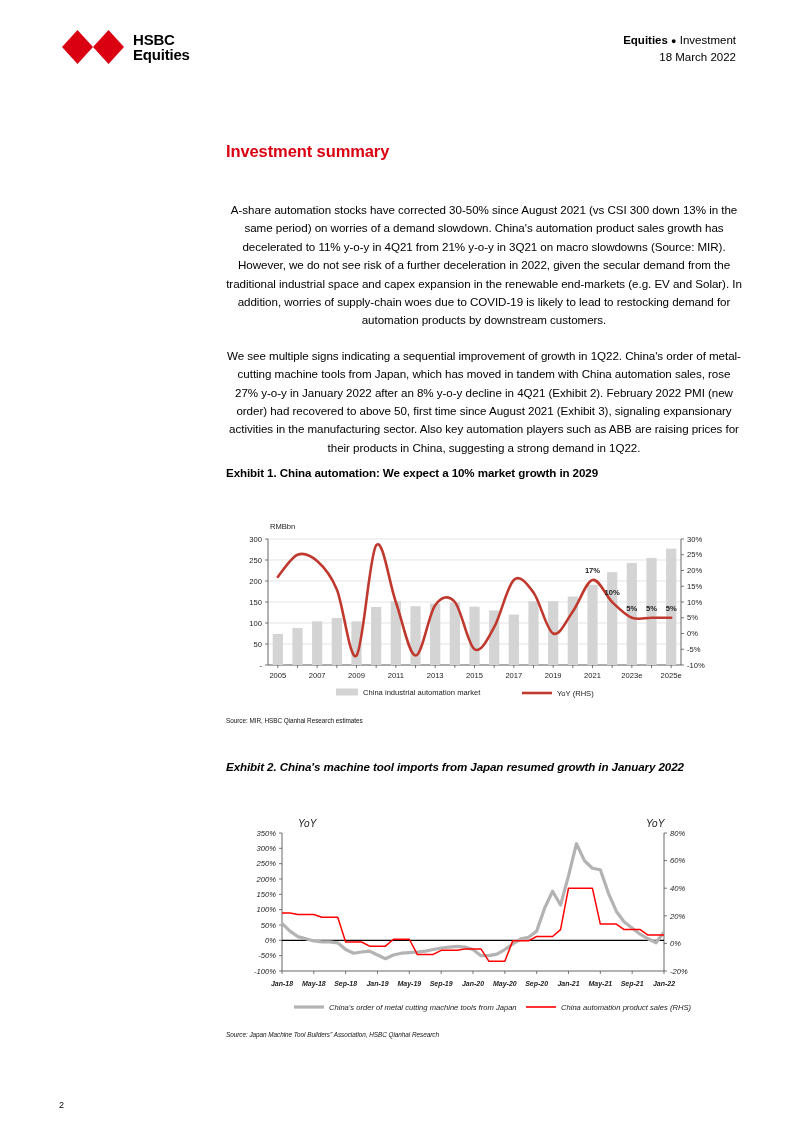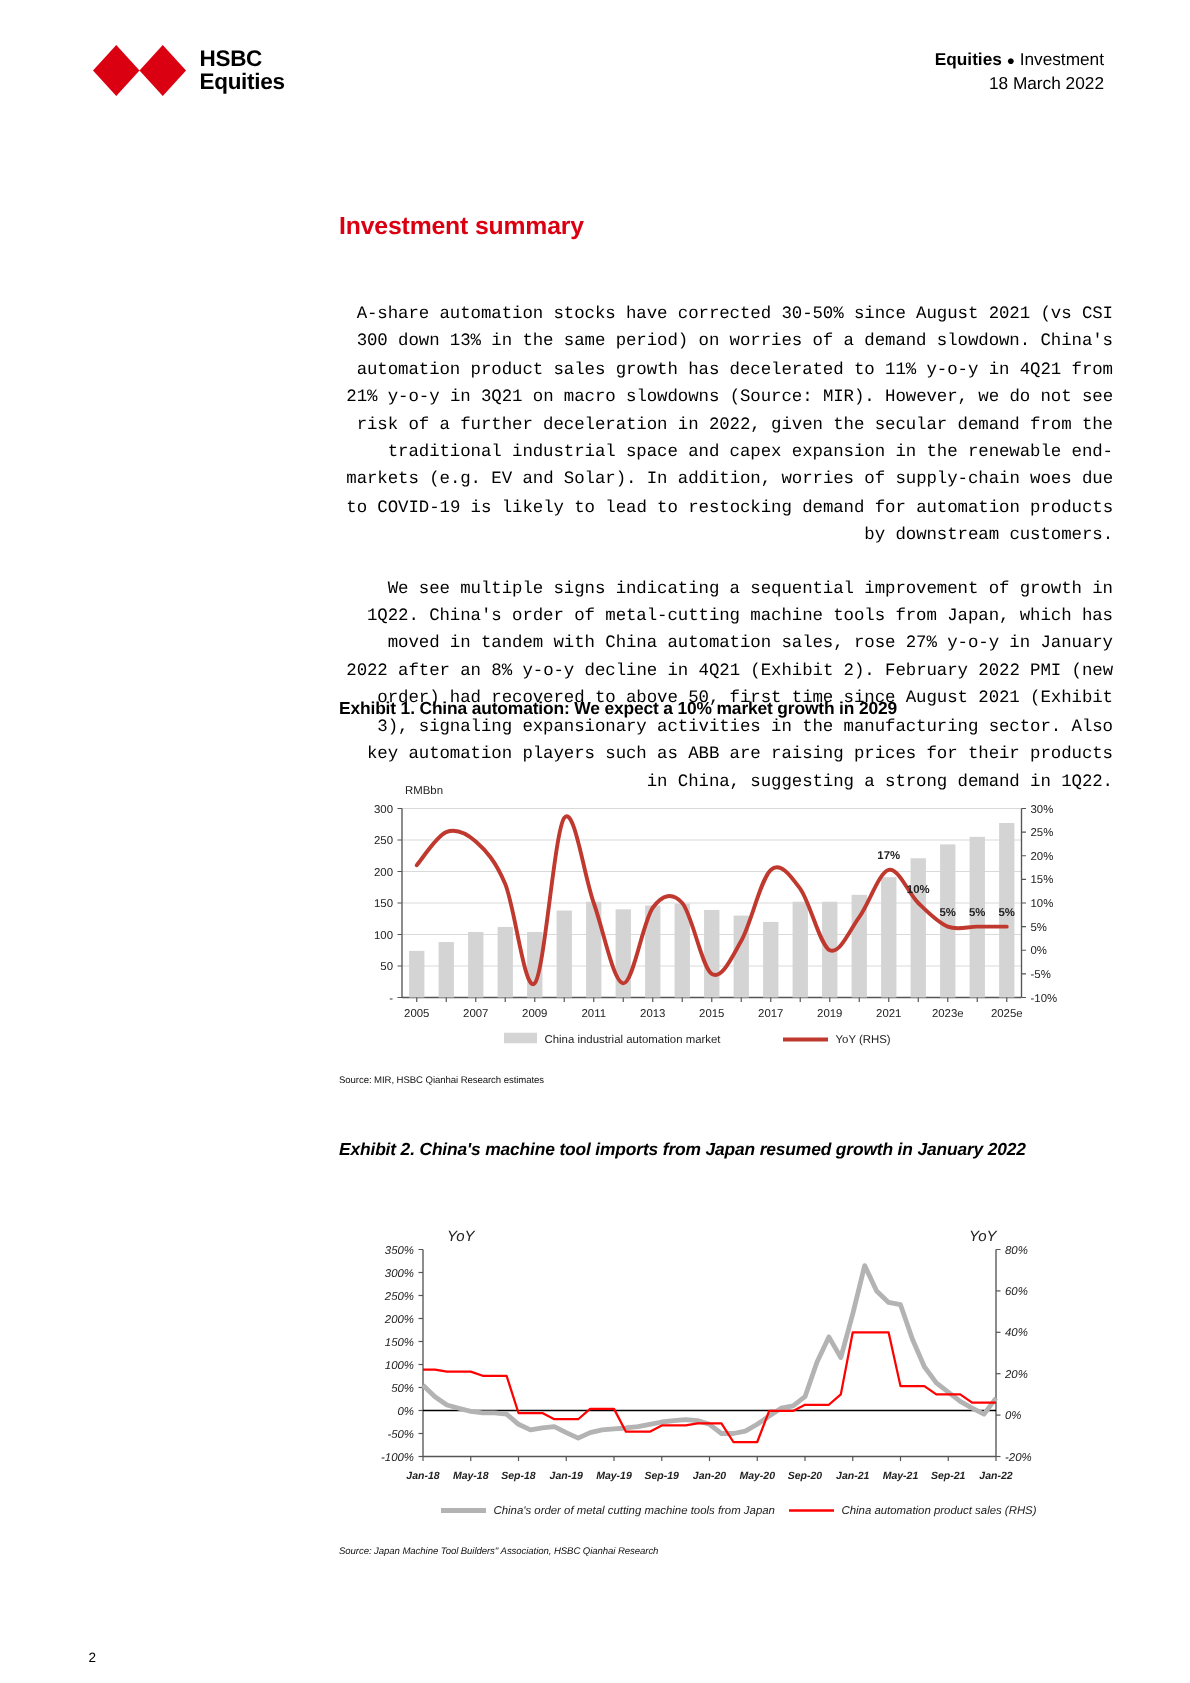--- a/index.html
+++ b/index.html
@@ -21,21 +21,21 @@
   .header-right { position:absolute; right:57px; top:10px; text-align:right; font-size:11.5px; line-height:16px; }
   .hdr-strong { font-weight:bold; }
   .hdr-dot { font-size:9px; vertical-align:middle; }
 
   
   .content { position:absolute; left:226px; top:142px; width:516px; }
   h1.section-title {
     color:#db0011; font-size:16.5px; font-weight:bold; margin:0 0 40px 0; letter-spacing:-0.1px;
   }
   .lead-bold { font-weight:bold; font-size:11.6px; line-height:18.4px; margin:0 0 1px 0; letter-spacing:-0.05px; }
-  p.body { font-size:11.6px; line-height:18.4px; margin:0 0 17px 0; text-align:right; letter-spacing:-0.05px;font-family:Liberation Mono, monospace; }
+  p.body { font-size:11.6px; line-height:18.4px; margin:0 0 17px 0; text-align:center; letter-spacing:-0.05px; }
 
   
   .exhibit { position:absolute; left:226px; width:516px; }
   .exh-title { font-weight:bold; font-size:11.6px; margin:0 0 12px 0; letter-spacing:-0.1px; }
   .exh-source { font-size:6.4px; color:#111; margin-top:5px; letter-spacing:-0.05px; }
   .chart-box { width:500px;margin-top:38px; }
   svg { display:block; }
   .ax { font-size:7.6px; fill:#222; font-family:"Liberation Sans", sans-serif; }
   .axs { font-size:7px; fill:#222; font-family:"Liberation Sans", sans-serif; }
   .unit { font-size:7.6px; fill:#222; font-family:"Liberation Sans", sans-serif; }

